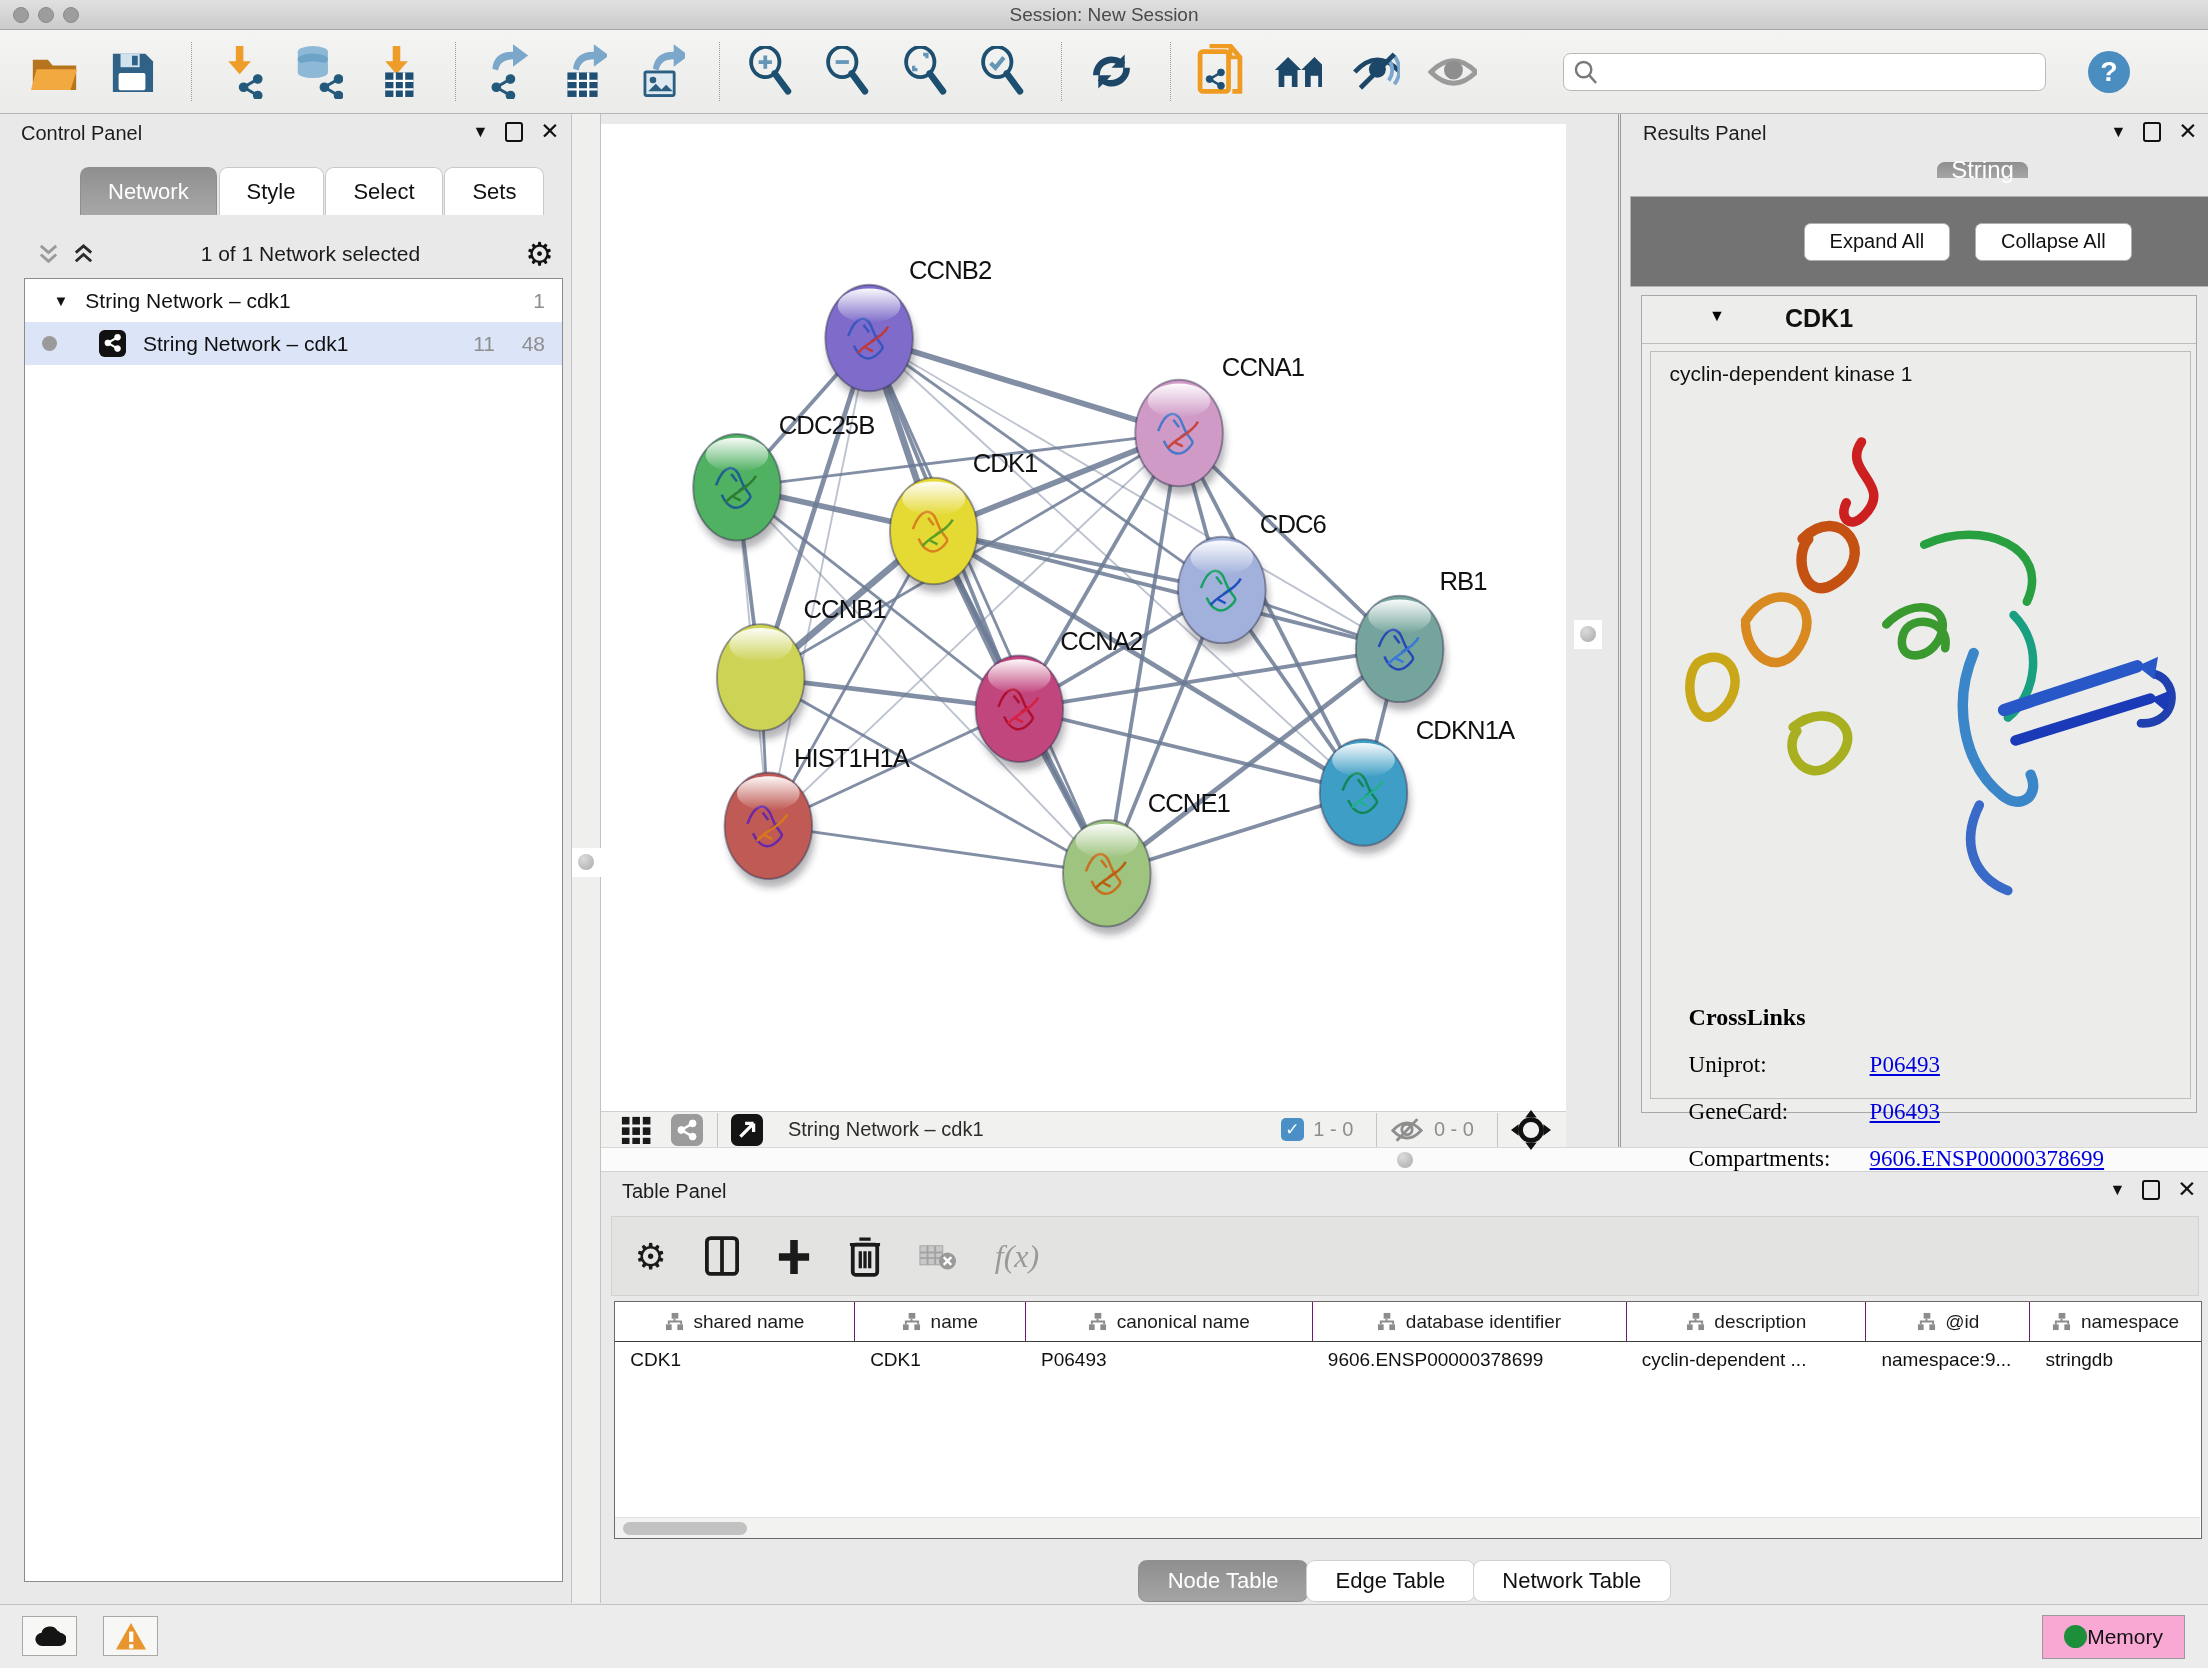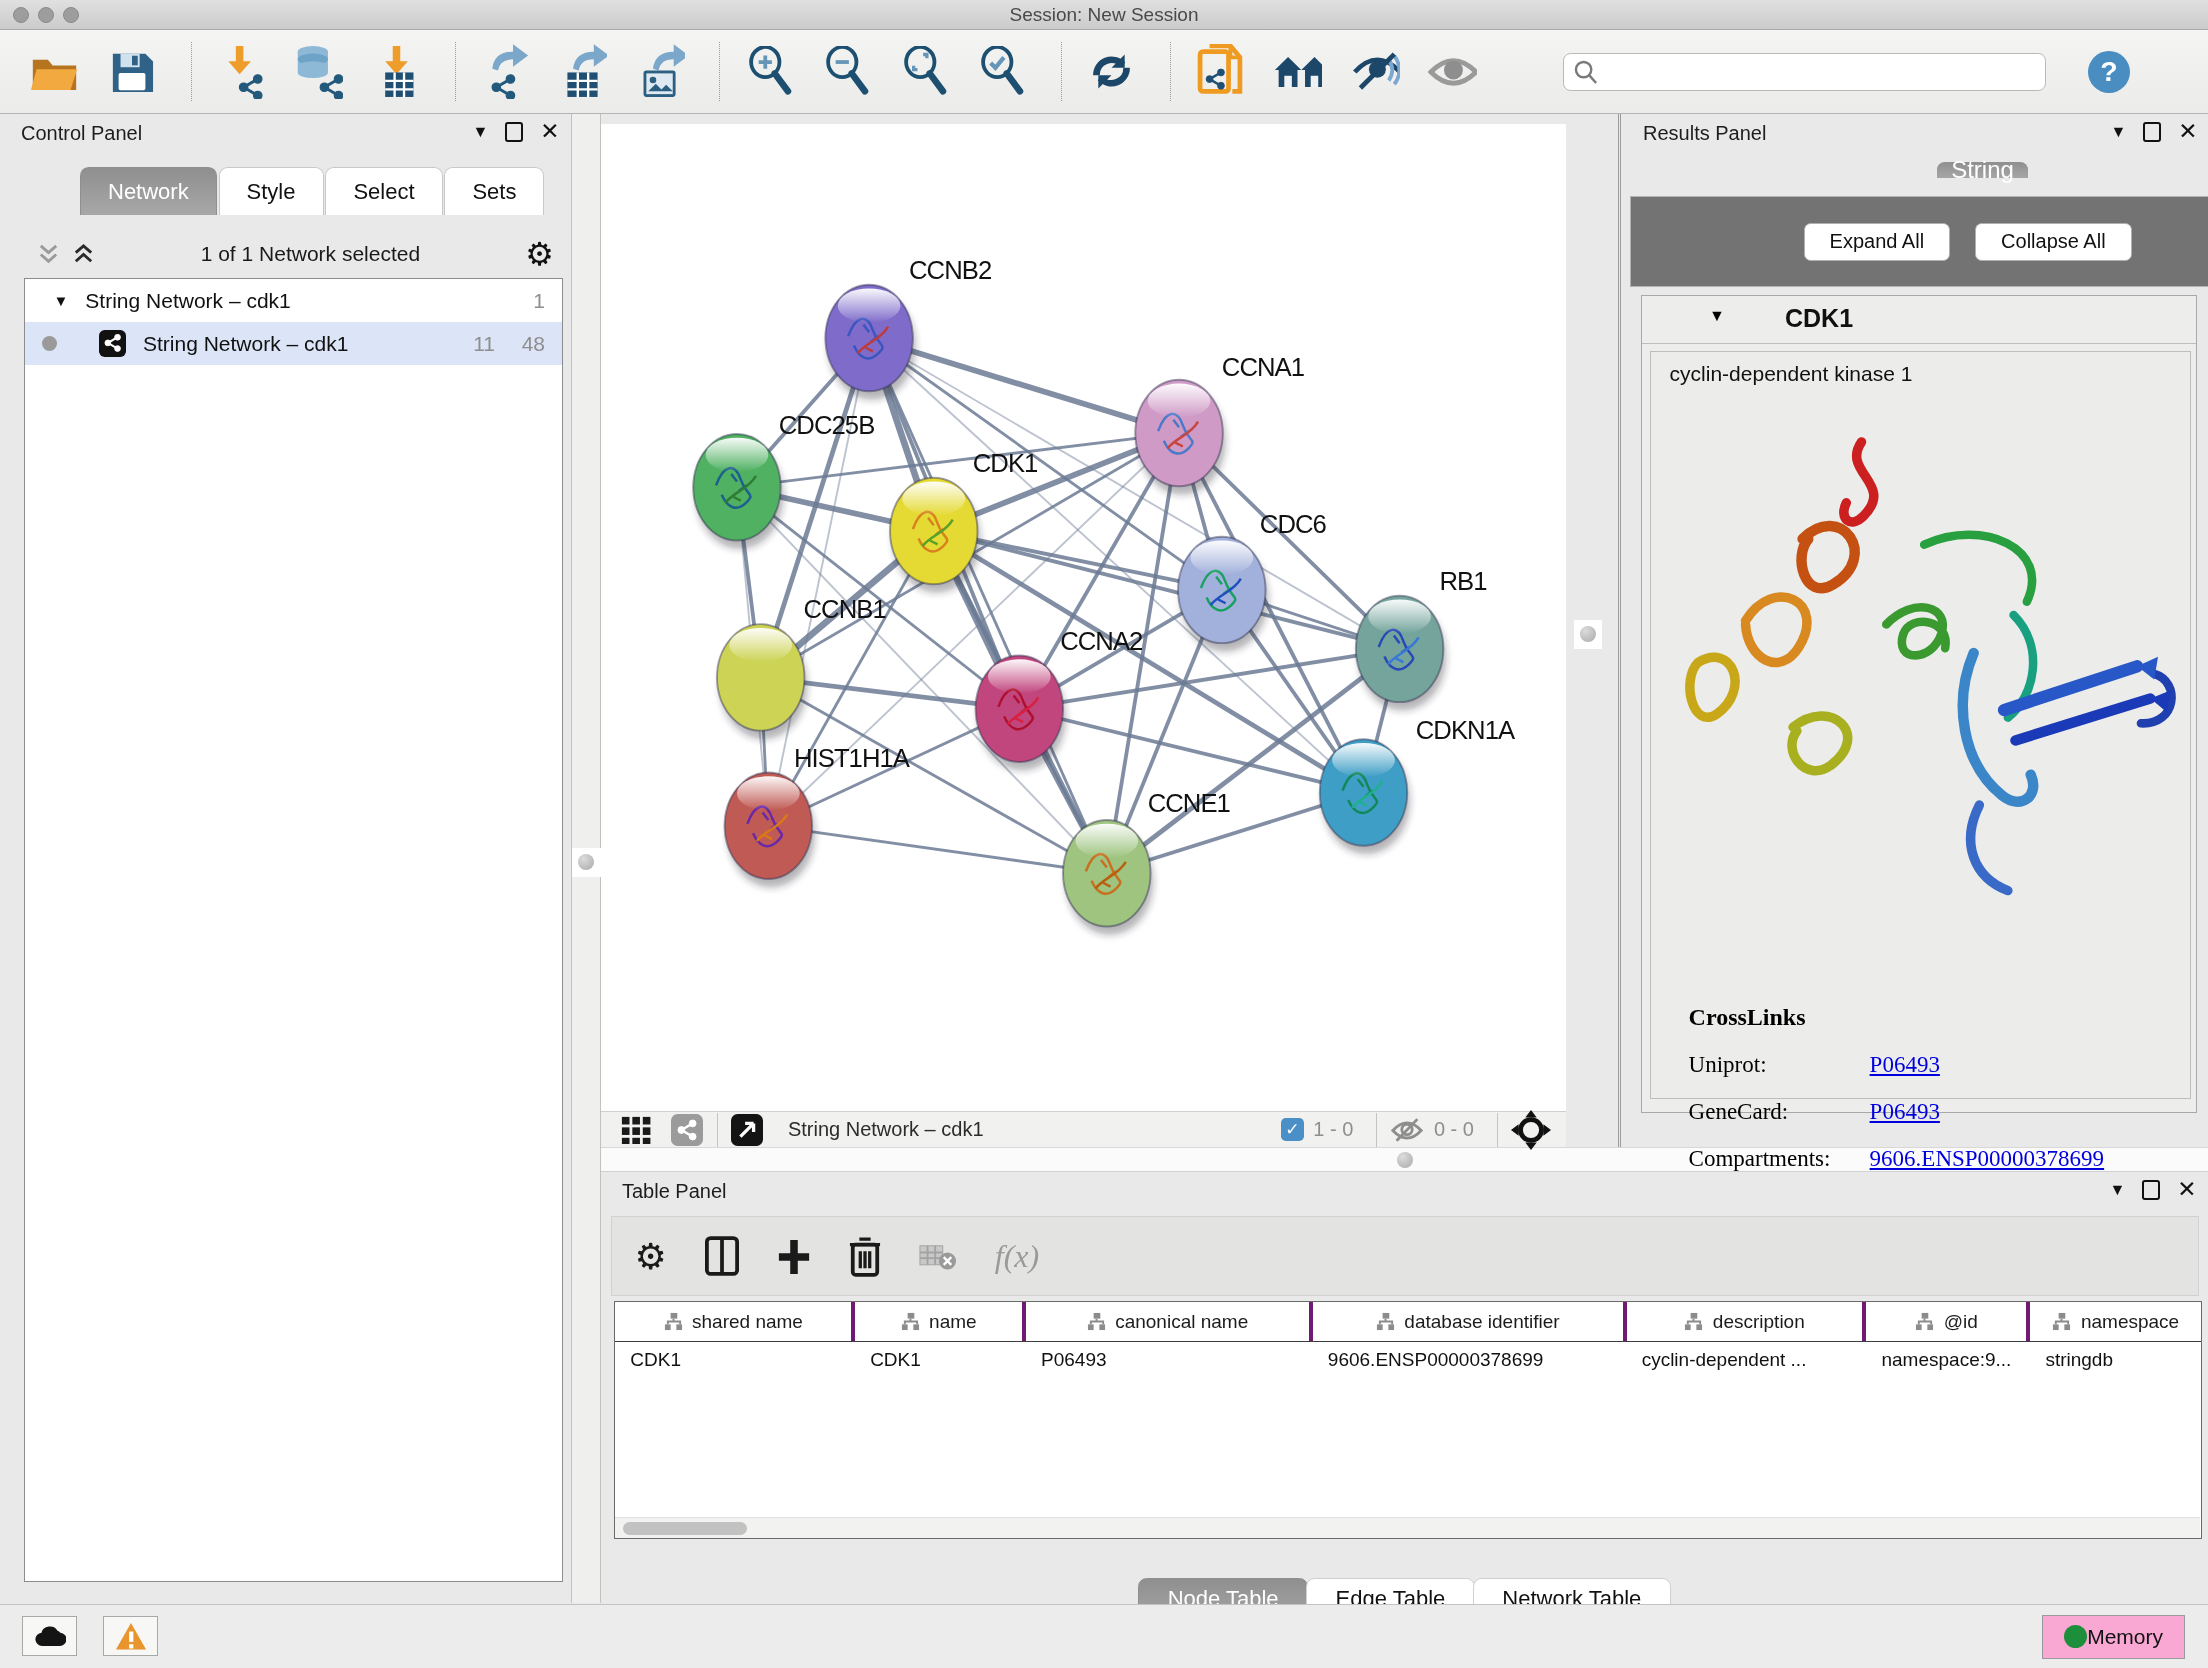--- a/index.html
+++ b/index.html
@@ -105,27 +105,27 @@
 
   
   #table-panel { position:absolute; left:601px; top:1172px; width:1607px; height:431px; background:#e9e9e9; }
   #tp-toolbar { position:absolute; left:9.5px; top:44px; width:1588px; height:80px;
     background:#e3e3e2; border:1px solid #d2d2d2; display:flex; align-items:center; gap:38px; padding-left:23px; }
   .tp-gear { font-size:36px; color:#1a1a1a; }
   .fx { font-family:"Liberation Serif","DejaVu Serif",serif; font-style:italic; font-size:32px; color:#9a9a9a; }
   #tp-table { position:absolute; left:13.3px; top:129px; width:1588px; height:238px;
     background:#ffffff; border:1.9px solid #6a6a6a; }
   #tp-headrow { display:flex; height:40px; border-bottom:1.9px solid #3c3c3c; }
-  .th { display:flex; align-items:center; justify-content:center; gap:9.5px; font-size:19px; color:#1c1c1c; border-right:4px solid #701a75; overflow:hidden; white-space:nowrap; }
+  .th { display:flex; align-items:center; justify-content:center; gap:9.5px; font-size:19px; color:#1c1c1c; border-right:1px solid #701a75; overflow:hidden; white-space:nowrap; }
   #tp-datarow { display:flex; height:36px; }
   .td { font-size:19px; color:#111; padding-left:15px; display:flex; align-items:center; overflow:hidden; white-space:nowrap; }
   .c0{width:240px}.c1{width:171px}.c2{width:287px}.c3{width:314px}.c4{width:240px}.c5{width:164px}.c6{width:171px}
   #tp-scroll { position:absolute; left:0; bottom:0; width:1585px; height:21px; background:#f2f2f1; border-top:1px solid #e0e0e0; }
   #tp-thumb { position:absolute; left:7.6px; top:3.8px; width:124px; height:13.3px; border-radius:6.7px; background:#c2c2c2; }
-  #tp-tabs { position:absolute; left:0; top:388px; width:1607px; display:flex; justify-content:center;margin-top:18px; }
+  #tp-tabs { position:absolute; left:0; top:388px; width:1607px; display:flex; justify-content:center; }
   .tp-tab { height:42px; padding:0 28.5px; font-size:22px; display:flex; align-items:center;
     background:#ffffff; color:#111; border:1px solid #cfcfcf; border-radius:8.6px; margin:0 -1px; }
   .tp-tab.sel { background:linear-gradient(#8f8f8f,#a4a4a4); color:#ffffff; border-color:#8f8f8f; }
 
   
   #bottom-bar { position:absolute; left:0; top:1604px; width:2208px; height:65px; background:#ececec; border-top:1px solid #c3c3c3; }
   .bb-btn { position:absolute; top:11.4px; height:40px; background:#f7f7f6; border:1.9px solid #a8a8a8;
     display:flex; align-items:center; justify-content:center; }
   #memory-btn { position:absolute; right:23px; top:9.5px; height:44px; padding:0 21px;
     background:#f9a8d4; border:1.9px solid #9a9a9a; display:flex; align-items:center; gap:0; font-size:21px; color:#111; }

